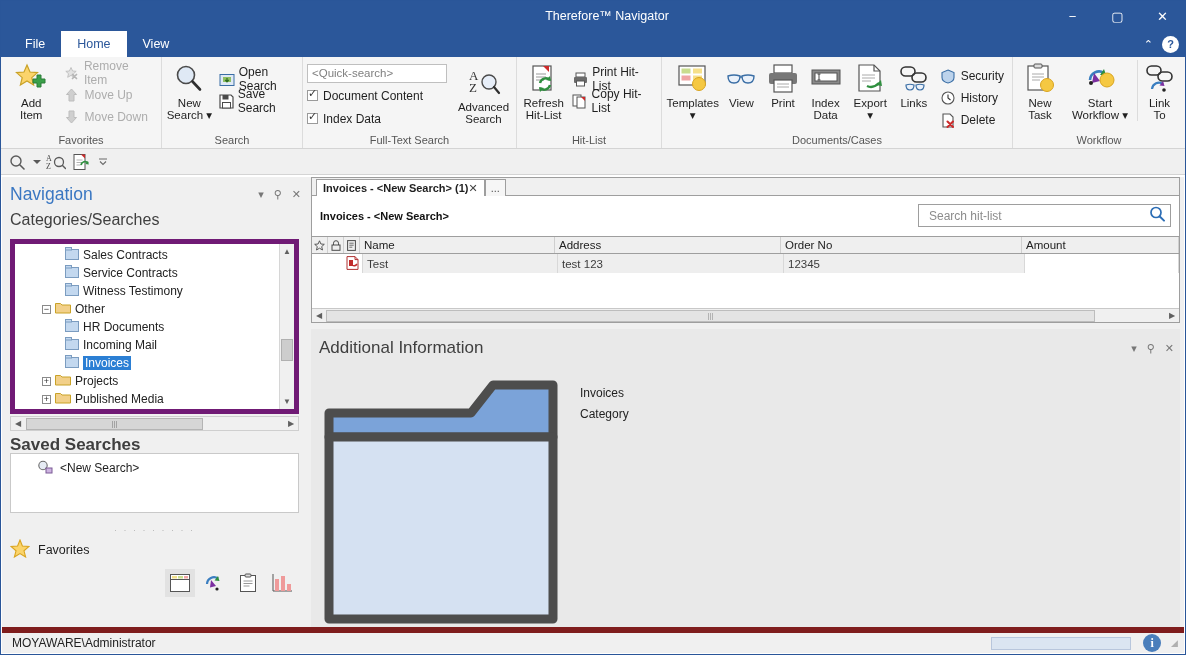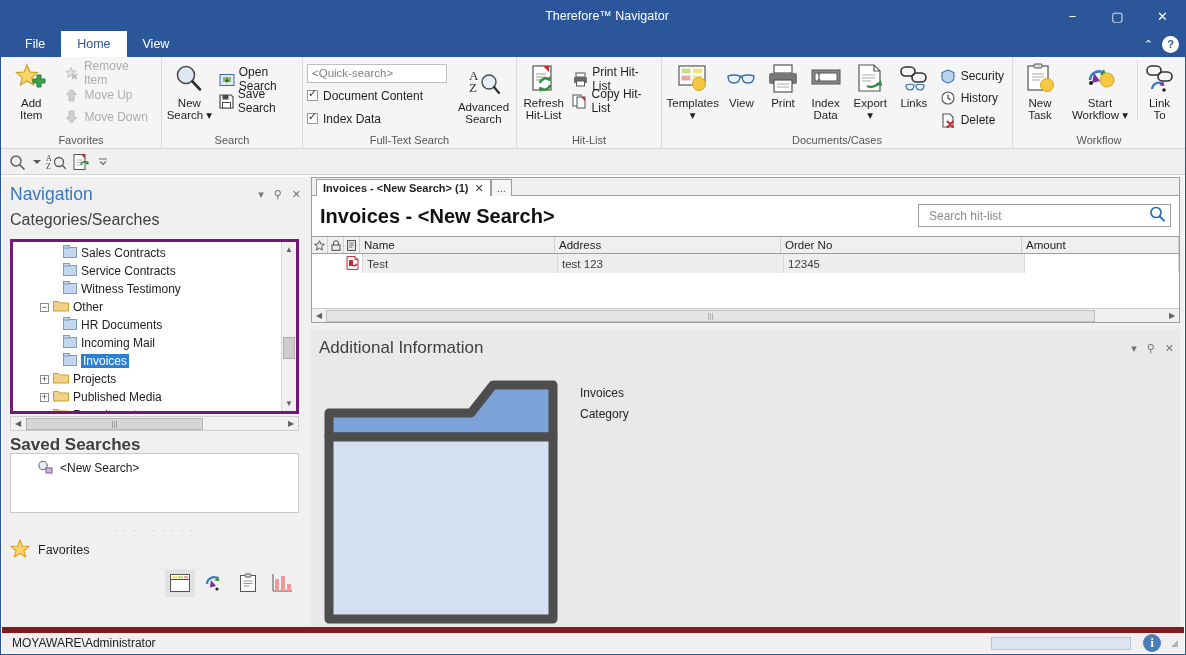--- a/index.html
+++ b/index.html
@@ -79,21 +79,21 @@
   .nav { width:305px; background:#f0f0f0; display:flex; flex-direction:column;
          position:relative; }
   .navhead { height:34px; display:flex; align-items:center; padding:0 8px;
      position:relative; }
   .navhead .navtitle { font-size:17.5px; color:#3a77c2; }
   .panelctl { position:absolute; right:6px; top:0; height:34px; display:flex;
      align-items:center; gap:10px; color:#777; }
   .panelctl span { cursor:default; font-size:11px; }
   .subhead { height:28px; padding:0 8px; font-size:16px; color:#3f3f3f; }
 
-  .treebox { margin:0 8px; background:#fff; border:3px solid #701a75;
+  .treebox { margin:0 8px; background:#fff; border:5px solid #701a75;
      height:175px; position:relative; overflow:hidden; }
   .tree { position:absolute; left:0; top:0; right:15px; bottom:0; padding-top:2px; }
   .tnode { height:18px; display:flex; align-items:center; font-size:12px; color:#222;
      white-space:nowrap; cursor:default; }
   .tog { width:9px; height:9px; border:1px solid #8a8a8a; background:#fff;
      font-size:9px; line-height:7px; text-align:center; color:#333; margin-right:4px;
      flex:none; }
   .tname { margin-left:4px; }
   .tname.sel { background:#2b7fd4; color:#fff; padding:0 2px; }
 
@@ -132,28 +132,28 @@
   .vsplit { width:4px; background:#f0f0f0; }
 
   
   .right { flex:1; display:flex; flex-direction:column; padding:0 4px 0 0; }
 
   .hitpanel { height:152px; background:#fff; border:1px solid #9e9e9e;
      display:flex; flex-direction:column; position:relative; }
   .tabstrip { height:18px; background:#f0f0f0; display:flex; align-items:flex-end;
      padding-left:4px; border-bottom:1px solid #9e9e9e; }
   .dtab { height:17px; background:#fff; border:1px solid #9e9e9e; border-bottom:none;
-     display:flex; align-items:center; gap:6px; padding:0 6px; font-size:11px;
+     display:flex; align-items:center; padding:0 6px; font-size:11px;
      font-weight:bold; position:relative; top:1px; cursor:default; }
   .dtab .x { color:#444; font-size:11px; font-weight:normal; }
   .dtab.more { font-weight:normal; background:#f6f6f6; padding:0 5px; color:#555; }
 
   .hithead { height:40px; display:flex; align-items:center; padding:0 8px;
              position:relative; }
-  .hittitle { font-size:20px; font-weight:bold; color:#111; }
+  .hittitle { font-size:11px; font-weight:bold; color:#111; }
   .hitsearch { position:absolute; right:8px; top:8px; width:253px; height:23px;
      border:1px solid #9e9e9e; background:#fff; display:flex; align-items:center;
      padding:0 4px 0 8px; }
   .hitsearch input { flex:1; border:none; outline:none; font-size:12px; color:#333;
      font-family:"Liberation Sans", sans-serif; background:transparent; }
   .hitsearch input::placeholder { color:#8c8c8c; }
 
   .colhead { height:18px; background:#efefef; border-top:1px solid #9e9e9e;
      border-bottom:1px solid #9e9e9e; display:flex; font-size:11.5px; color:#222; }
   .colhead > div { border-right:1px solid #cfcfcf; display:flex; align-items:center;

